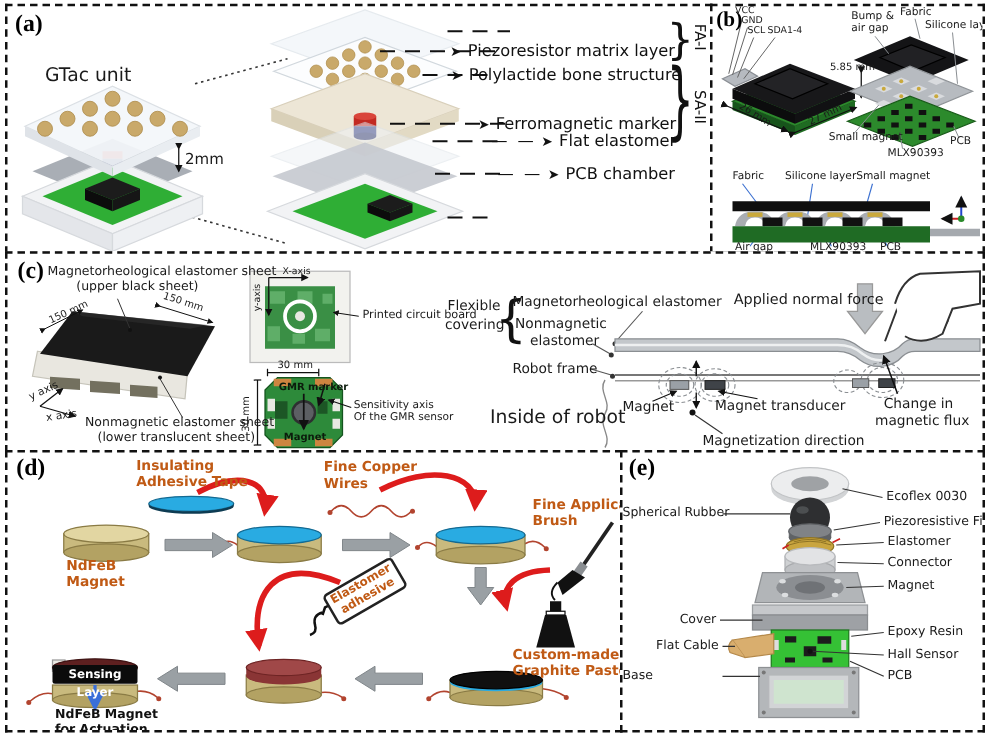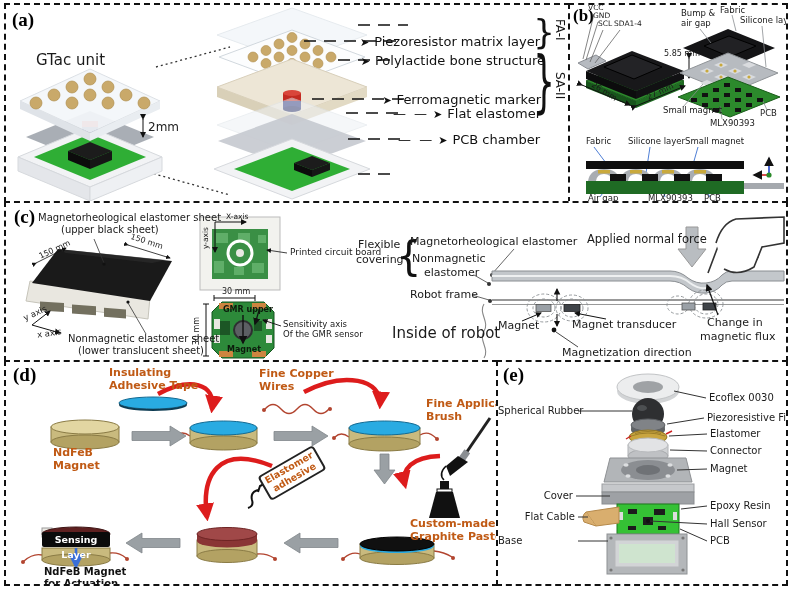--- a/index.html
+++ b/index.html
@@ -414,21 +414,21 @@
     <div class="lbl" style="left:17px;top:106px;font-size:8.5px;transform:rotate(-25deg);">y axis</div>
     <div class="lbl" style="left:31px;top:126px;font-size:8.5px;transform:rotate(-8deg);">x axis</div>
     <div class="lbl" style="left:62px;top:130px;font-size:10px;">Nonmagnetic elastomer sheet</div>
     <div class="lbl" style="left:72px;top:142px;font-size:10px;">(lower translucent sheet)</div>
 
     <div class="lbl" style="left:220px;top:10px;font-size:7.5px;">X-axis</div>
     <div class="lbl" style="left:196px;top:24px;font-size:7.5px;writing-mode:vertical-rl;transform:rotate(180deg);">y-axis</div>
     <div class="lbl" style="left:284px;top:44px;font-size:9px;">Printed circuit board</div>
     <div class="lbl" style="left:216px;top:84px;font-size:8px;">30 mm</div>
     <div class="lbl" style="left:186px;top:114px;font-size:8px;writing-mode:vertical-rl;transform:rotate(180deg);">30 mm</div>
-    <div class="lbl" style="left:217px;top:102px;font-size:8px;font-weight:bold;color:#0c1c0c;">GMR upper</div>
+    <div class="lbl" style="left:217px;top:102px;font-size:8px;font-weight:bold;color:#0c1c0c;">GMR marker</div>
     <div class="lbl" style="left:221px;top:142px;font-size:8px;font-weight:bold;color:#0c1c0c;">Magnet</div>
     <div class="lbl" style="left:277px;top:117px;font-size:8.5px;">Sensitivity axis</div>
     <div class="lbl" style="left:277px;top:127px;font-size:8.5px;">Of the GMR sensor</div>
 
     <div class="lbl" style="left:352px;top:36px;font-size:11px;">Flexible</div>
     <div class="lbl" style="left:350px;top:51px;font-size:11px;">covering</div>
     <div class="brace" style="left:390px;top:30px;font-size:40px;transform:scaleY(1.0);">{</div>
     <div class="lbl" style="left:404px;top:33px;font-size:11px;">Magnetorheological elastomer</div>
     <div class="lbl" style="left:406px;top:50px;font-size:11px;">Nonmagnetic</div>
     <div class="lbl" style="left:418px;top:64px;font-size:11px;">elastomer</div>

